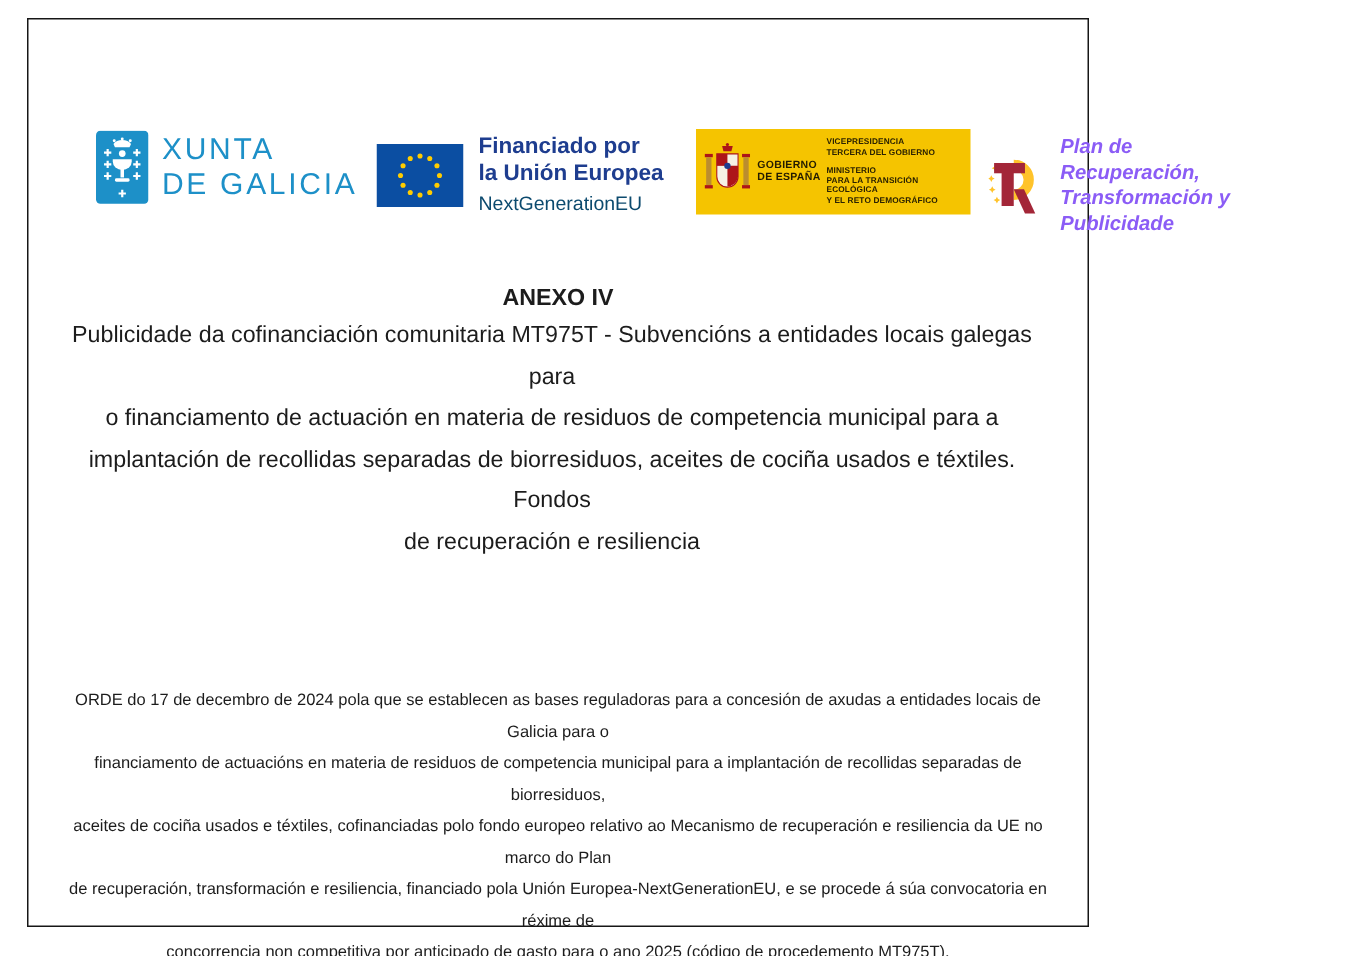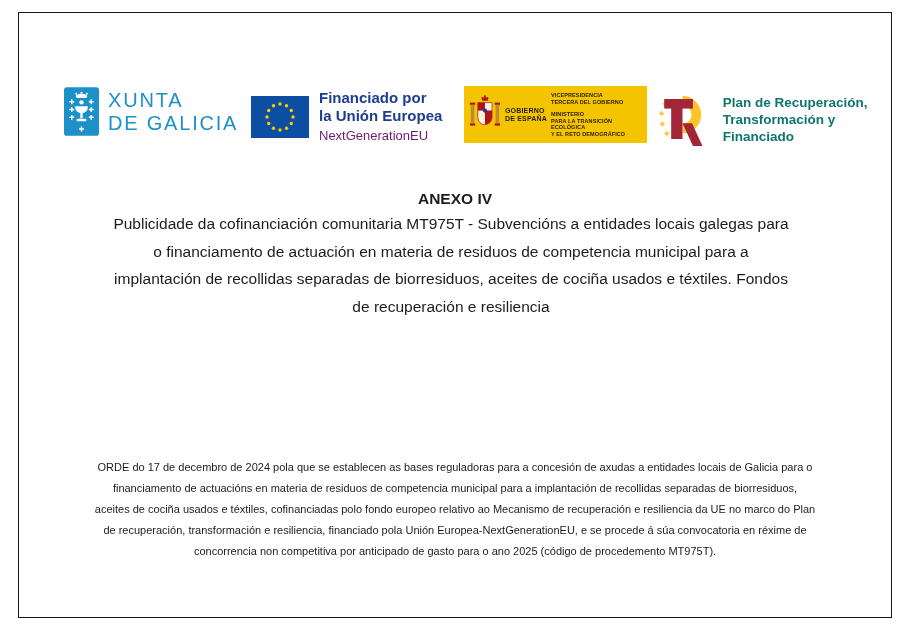--- a/index.html
+++ b/index.html
@@ -1,37 +1,37 @@
 <!DOCTYPE html>
 <html><head>
 <meta charset="utf-8">
 <style>
   * { margin:0; padding:0; box-sizing:border-box; }
   html,body { width:904px; height:637px; background:#ffffff; overflow:hidden;
               font-family:"Liberation Sans", sans-serif; color:#1c1c1c; }
-  .sheet { position:absolute; left:18px; top:12px; width:874px; height:606px;
+  .sheet { position:absolute; left:18px; top:12px; width:708px; height:606px;
            border:1.5px solid #161616; background:#fff; }
 
   
   .logo { position:absolute; display:flex; align-items:center; }
   .logo-xunta { left:45px; top:74px; gap:9px; }
   .xunta-text { font-size:20px; line-height:23px; letter-spacing:1.8px;
                 color:#1d90c8; font-weight:400; }
   .logo-eu { left:232px; top:76px; gap:10px; }
   .eu-text { font-size:15px; line-height:18px; font-weight:bold; color:#1e3d8f; }
-  .eu-text .gray { font-size:13px; font-weight:400; color:#701a75; margin-top:2px; }
+  .eu-text .gray { font-size:13px; font-weight:400; color:#0c4a6e; margin-top:2px; }
   .logo-gob { left:445px; top:73px; width:183px; height:57px;
               background:#f5c400; padding:4px 5px; gap:4px; }
   .gob-name { font-size:7px; font-weight:bold; line-height:8px; color:#241c00;
               letter-spacing:0.2px; white-space:nowrap; }
   .gob-right { font-size:5.5px; font-weight:bold; line-height:6.5px; color:#2b2200;
                letter-spacing:0.1px; }
   .gob-right .block2 { margin-top:6px; }
   .logo-plan { left:640px; top:76px; gap:8px; }
-  .plan-text { font-size:13.5px; line-height:17px; font-weight:bold; color:#0f766e; }
+  .plan-text { font-size:13.5px; line-height:17px; font-weight:bold; color:#8b5cf6;font-style:italic; }
 
   
   .pre { white-space:pre-line; text-align:center; }
   .anexo { position:absolute; top:149px; left:0; right:0; text-align:center;
            font-size:15.5px; font-weight:bold;margin-top:28px; }
   .intro { position:absolute; top:197px; left:20px; right:28px;
            font-size:15.5px; line-height:27.5px; }
   .lina  { position:absolute; top:324px; left:28px; right:28px;
            font-size:15px; font-weight:bold; line-height:33px; }
   .orde  { position:absolute; top:444px; left:22px; right:22px;
@@ -130,21 +130,21 @@
         <path d="M4 33 l1.2 2.4 2.4 1.2 -2.4 1.2 -1.2 2.4 -1.2 -2.4 -2.4 -1.2 2.4 -1.2 z"></path>
         <path d="M9 44 l1.2 2.4 2.4 1.2 -2.4 1.2 -1.2 2.4 -1.2 -2.4 -2.4 -1.2 2.4 -1.2 z"></path>
       </g>
       <path d="M27 10 A16 16 0 1 1 27 42" fill="none" stroke="#ffc32b" stroke-width="11"></path>
       <polygon points="27,36 38,36 50,62 39,62" fill="#a32638"></polygon>
       <rect x="6" y="8" width="33" height="11" fill="#a32638"></rect>
       <rect x="14" y="8" width="13" height="46" fill="#a32638"></rect>
     </svg>
     <div class="plan-text">
       <div>Plan de Recuperación,</div>
-      <div>Transformación y Financiado</div>
+      <div>Transformación y Publicidade</div>
     </div>
   </div>
 
   <div class="anexo">ANEXO IV</div>
   <div class="intro pre">Publicidade da cofinanciación comunitaria MT975T - Subvencións a entidades locais galegas para
 o financiamento de actuación en materia de residuos de competencia municipal para a
 implantación de recollidas separadas de biorresiduos, aceites de cociña usados e téxtiles. Fondos
 de recuperación e resiliencia</div>
   <div class="orde pre">ORDE do 17 de decembro de 2024 pola que se establecen as bases reguladoras para a concesión de axudas a entidades locais de Galicia para o
 financiamento de actuacións en materia de residuos de competencia municipal para a implantación de recollidas separadas de biorresiduos,

